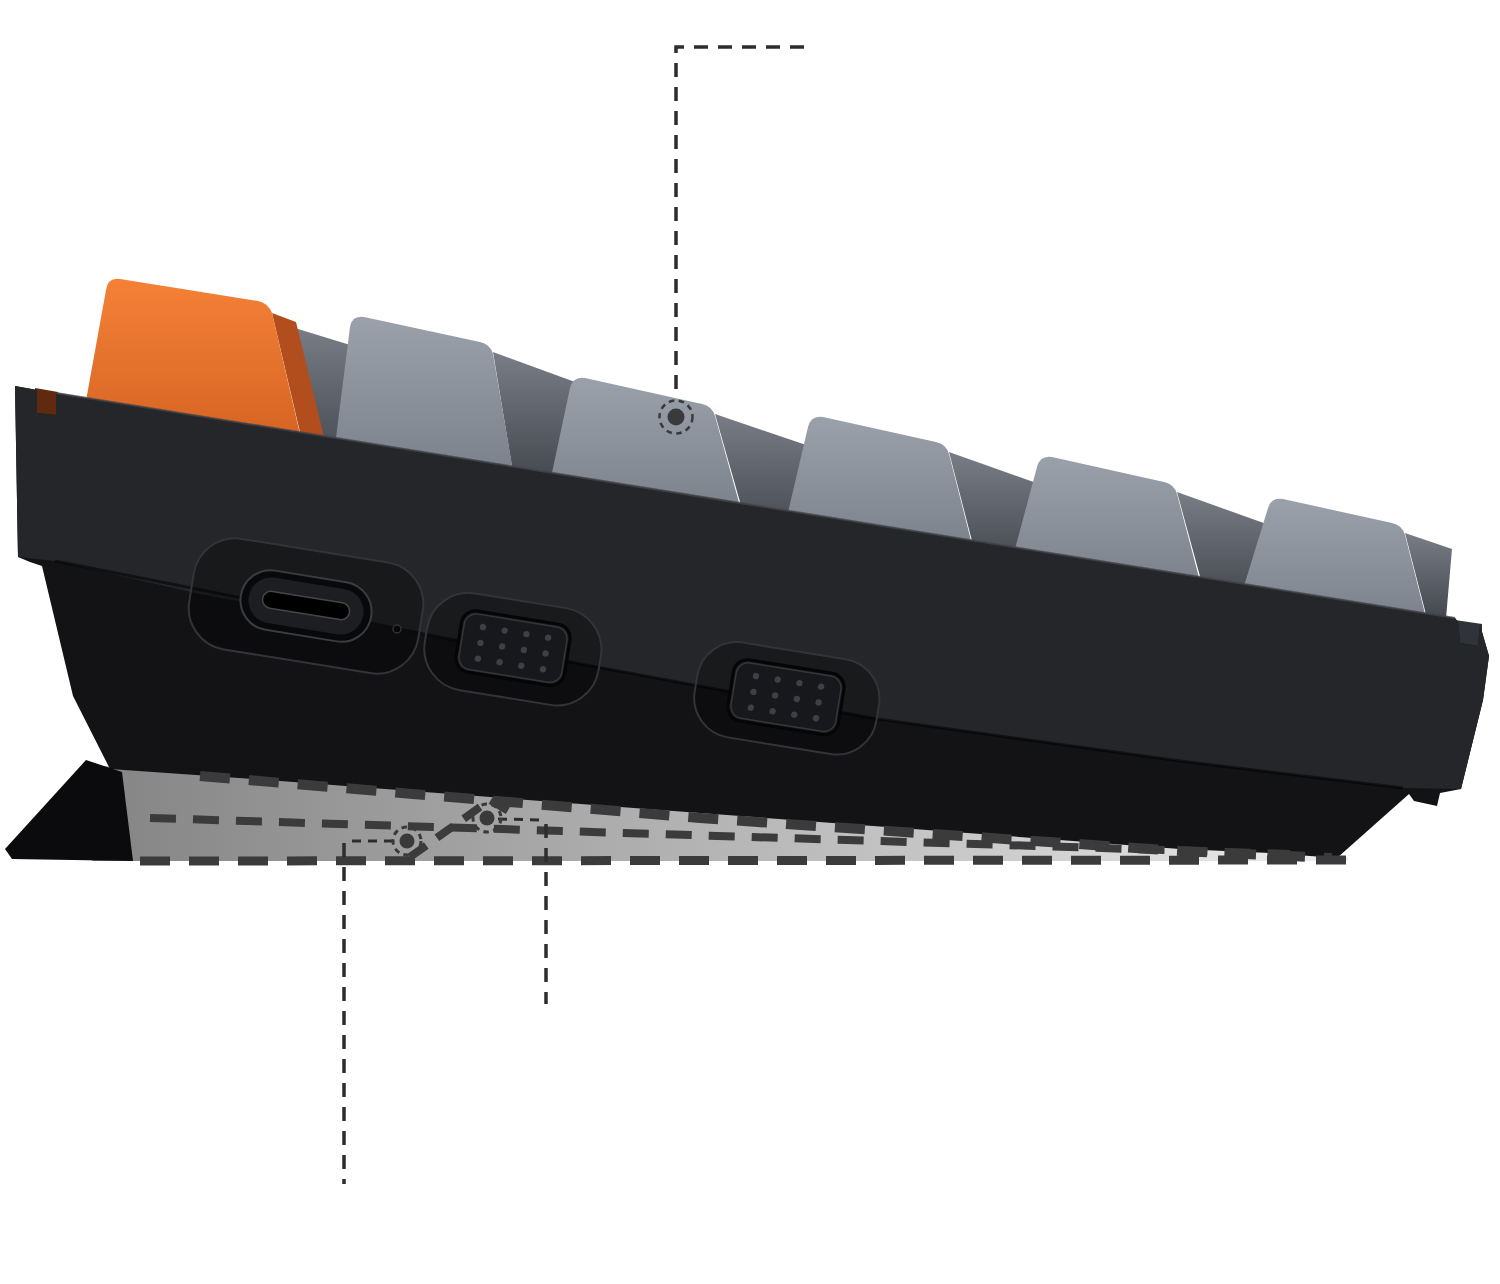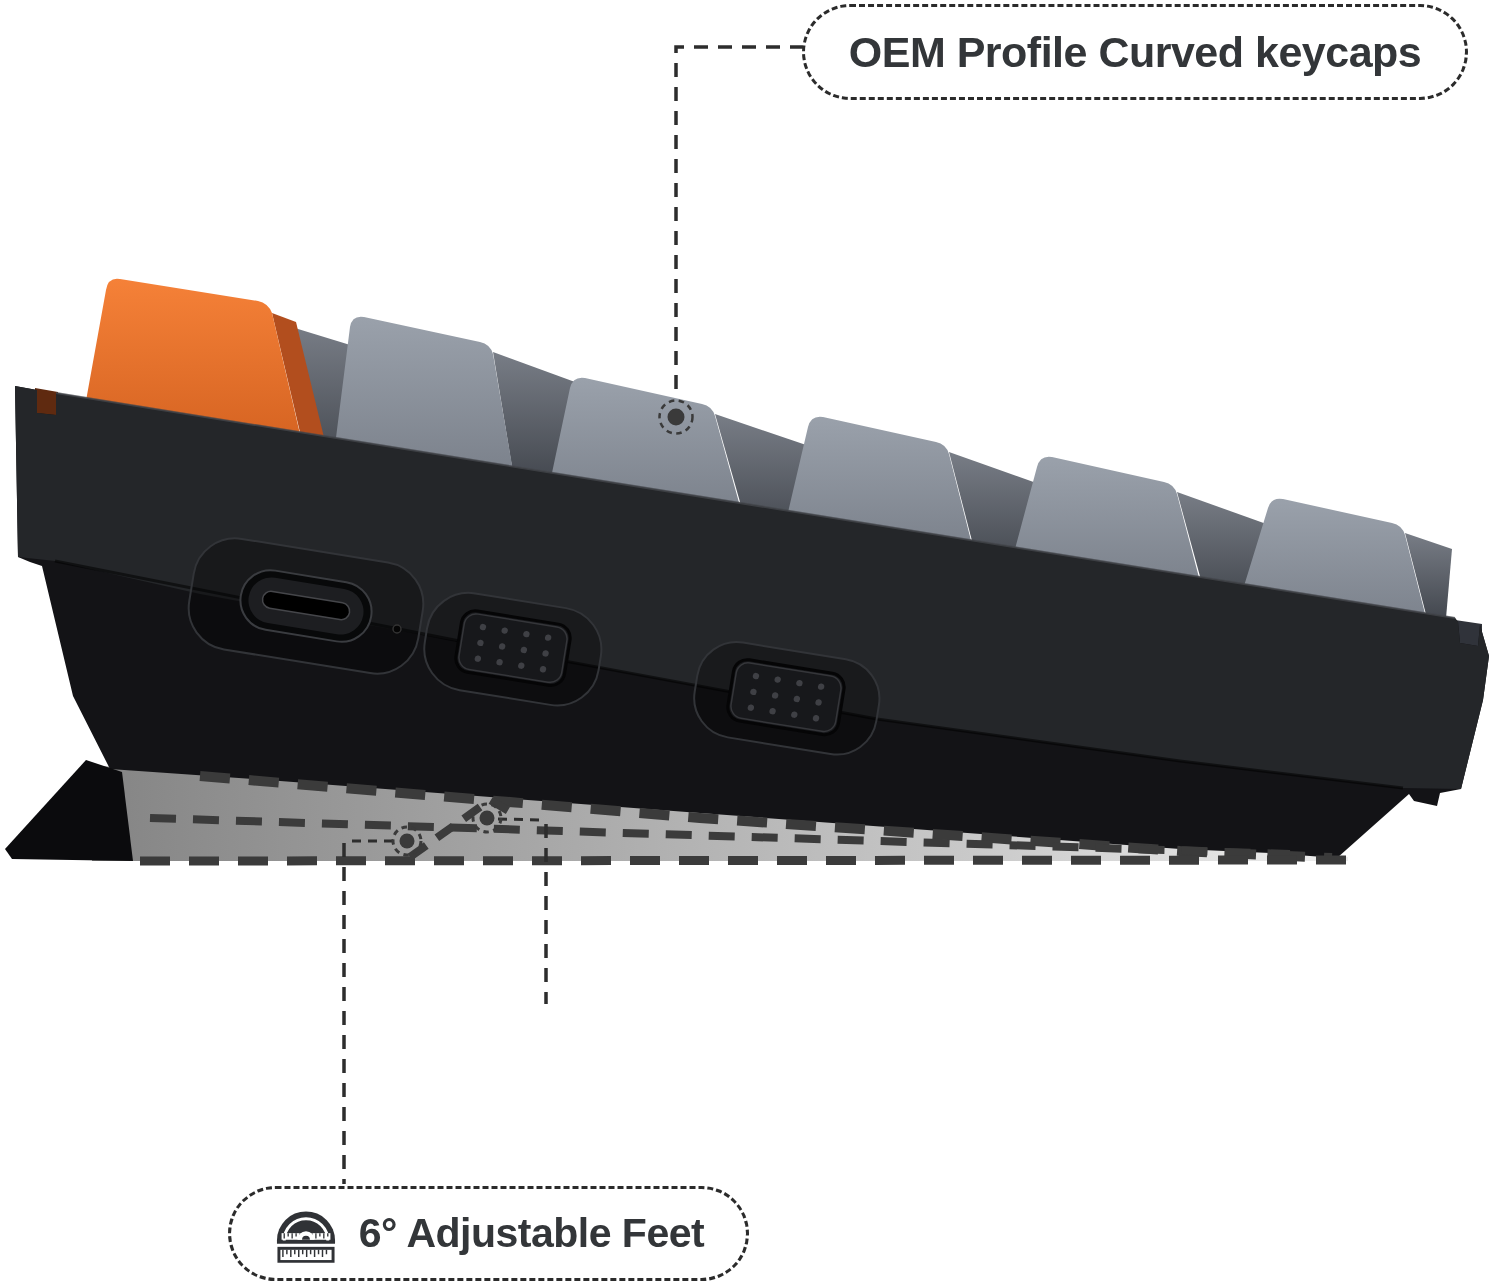--- a/index.html
+++ b/index.html
@@ -193,25 +193,16 @@
     <g>
       <circle cx="676" cy="417" r="8.5" style="fill:var(--marker_dark)"></circle>
       <circle cx="676" cy="417" r="16.5" fill="none" stroke-width="2.5" stroke-dasharray="5.5 4.5" style="stroke:var(--marker_dark)"></circle>
       <circle cx="407" cy="841" r="7.5" style="fill:var(--marker_dark)"></circle>
       <circle cx="407" cy="841" r="14" fill="none" stroke-width="3" stroke-dasharray="5.5 4.5" style="stroke:var(--marker_dark)"></circle>
       <circle cx="487" cy="818" r="7.5" style="fill:var(--marker_dark)"></circle>
       <circle cx="487" cy="818" r="14" fill="none" stroke-width="3" stroke-dasharray="5.5 4.5" style="stroke:var(--marker_dark)"></circle>
     </g>
   </svg>
 
-  <div class="callout callout-oem">
-    <span class="label">OEM Profile Curved keycaps</span>
-  </div>
-
-
-  <div class="callout callout-6">
-    <svg class="icon-protractor" viewBox="0 0 100 92">
-      <use href="#protractor" xlink:href="#protractor"></use>
-    </svg>
-    <span class="label">6° Adjustable Feet</span>
-  </div>
+
+
 
 </div>
 
 </body></html>

